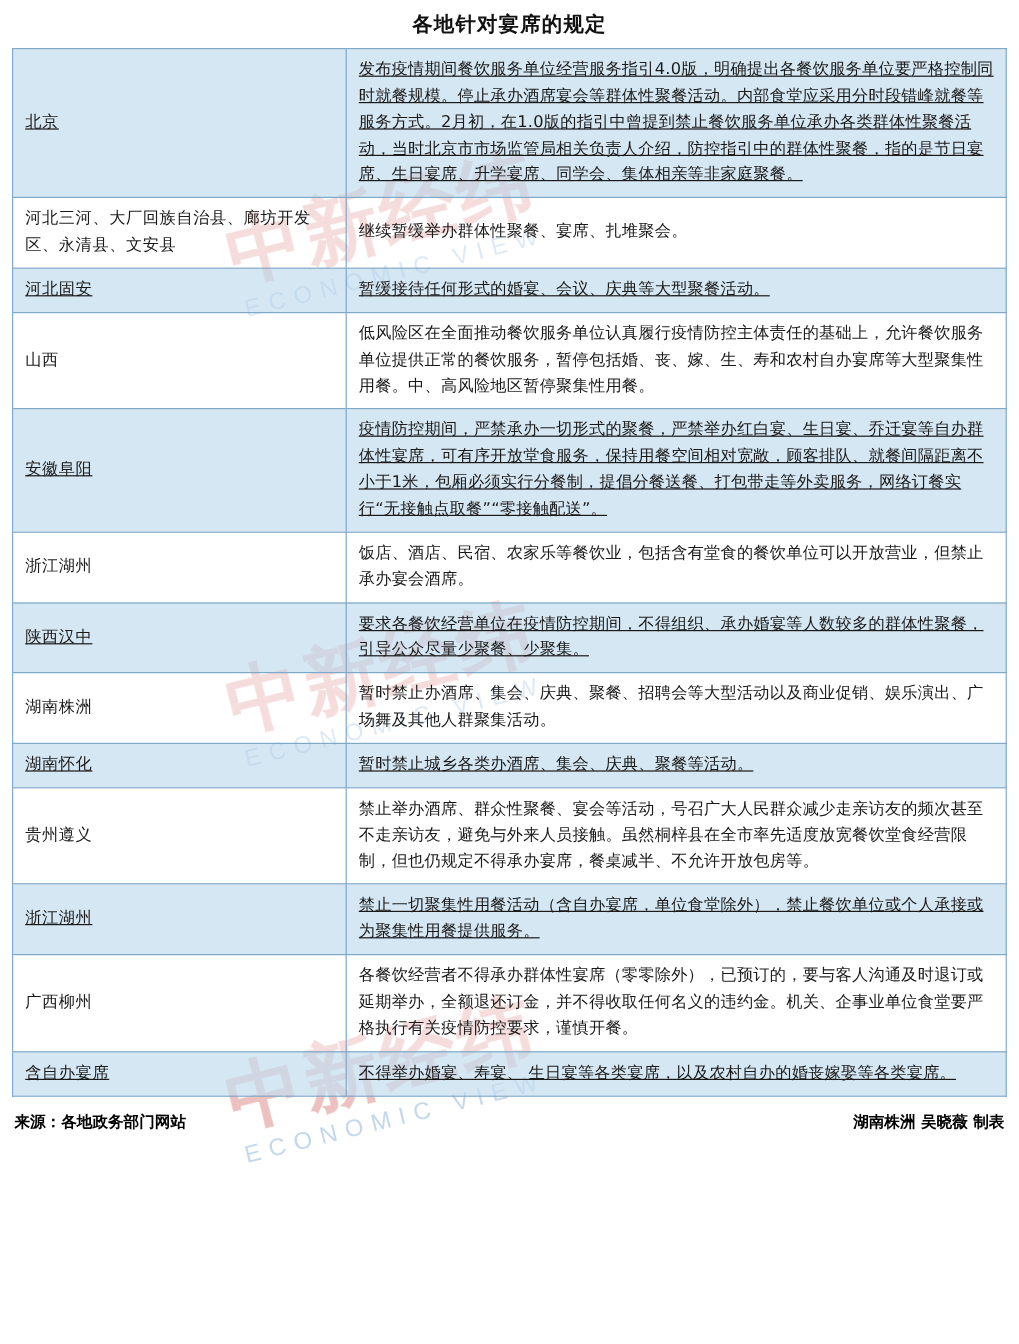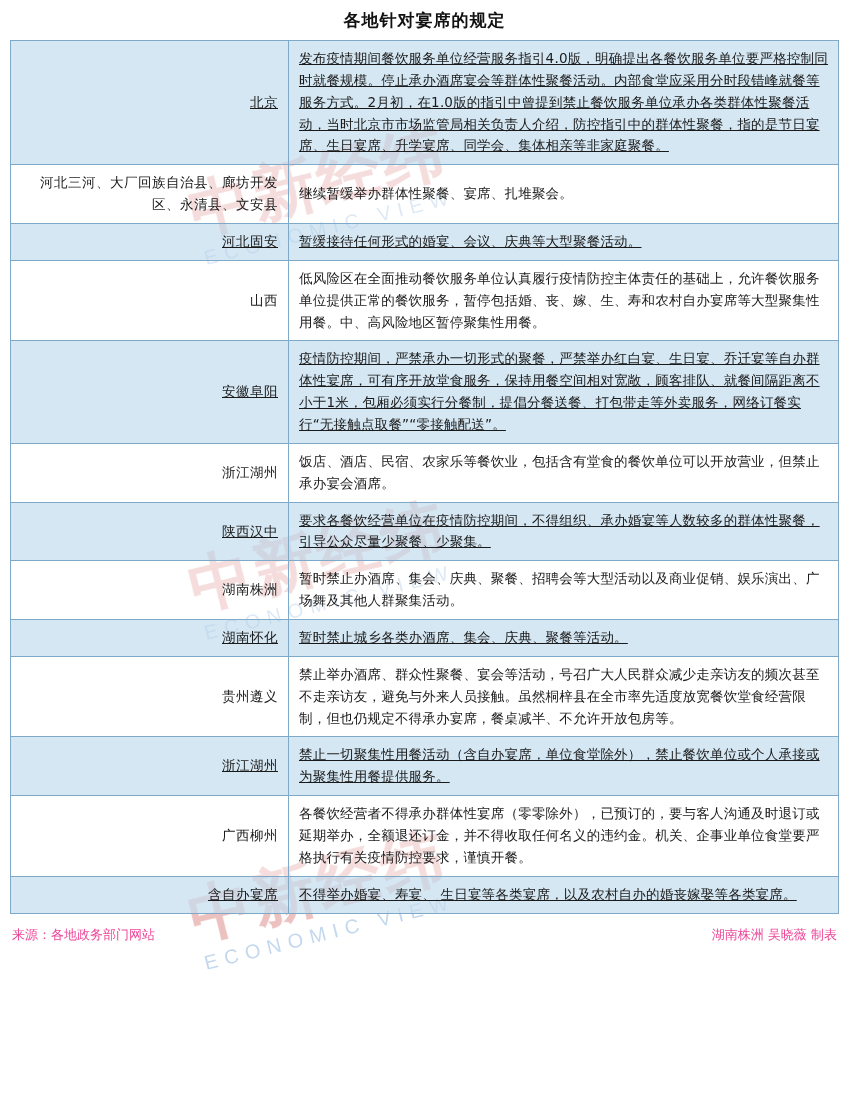--- a/index.html
+++ b/index.html
@@ -39,21 +39,21 @@
   }
   table.reg td {
     border: 1px solid #7fa9c9;
     vertical-align: middle;
     font-size: 13.5px;
     line-height: 1.62;
     padding: 7px 10px;
   }
   td.region {
     width: 278px;
-    text-align: right;
+    text-align: left;
     font-size: 14px;
     letter-spacing: 0.5px;
   }
   td.detail {
     text-align: left;
     letter-spacing: 0.2px;
   }
   tr.shade td {
     background-color: rgba(197, 222, 238, 0.72);
     text-decoration: underline;
@@ -61,24 +61,25 @@
   tr.plain td {
     background-color: rgba(255, 255, 255, 0.45);
   }
   .footer {
     width: 829px;
     margin: 4px 10px 0 10px;
     display: flex;
     justify-content: space-between;
     align-items: center;
     font-size: 13px;
-    color: #ec4899;
+    color: #000000;
     padding: 8px 2px 10px 2px;
     position: relative;
     z-index: 2;
+    font-weight: bold;
   }
   
   .wm-layer {
     position: absolute;
     left: 0; top: 0;
     width: 849px;
     height: 1120px;
     pointer-events: none;
     z-index: 1;
     overflow: hidden;

